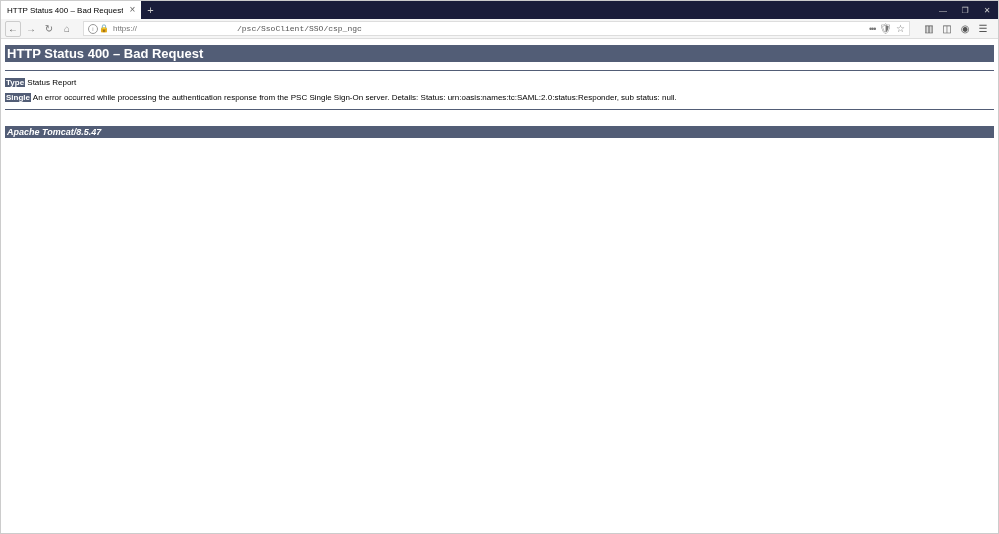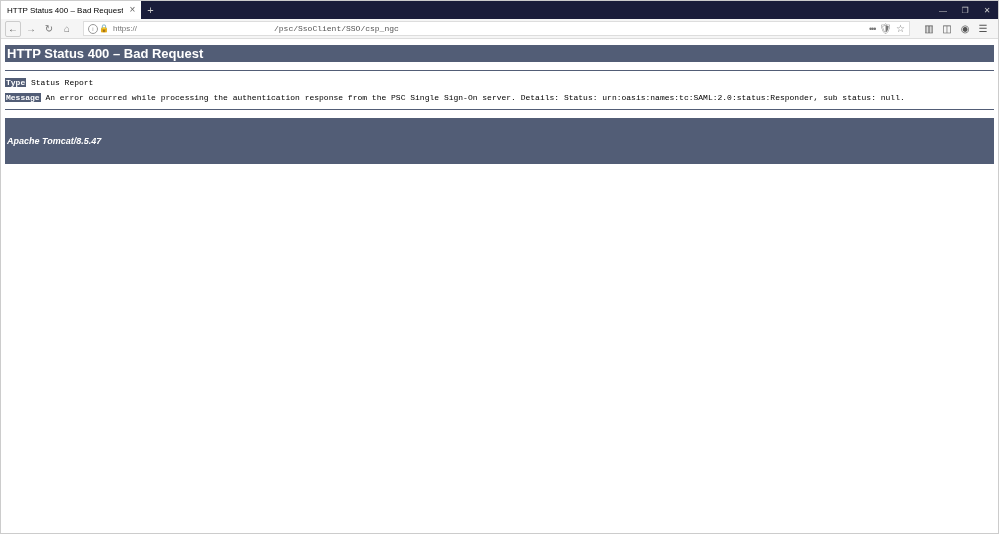--- a/index.html
+++ b/index.html
@@ -16,37 +16,37 @@
     .win-btn { width: 22px; display: flex; align-items: center; justify-content: center; color: #ccc; font-size: 8px; cursor: pointer; }
     
     
     .toolbar { background: #f5f5f5; height: 20px; display: flex; align-items: center; padding: 0 4px; border-bottom: 1px solid #ddd; gap: 2px; }
     .nav-btn { width: 16px; height: 16px; display: flex; align-items: center; justify-content: center; color: #777; cursor: pointer; font-size: 10px; }
     .nav-btn.back { border: 1px solid #ccc; border-radius: 2px; color: #555; }
     .addr-wrap { flex: 1; display: flex; align-items: center; background: #fff; border: 1px solid #ddd; height: 15px; margin: 0 6px; }
     .addr-icons { display: flex; align-items: center; padding: 0 4px; gap: 1px; }
     .info-icon { width: 10px; height: 10px; border: 1px solid #999; border-radius: 50%; font-size: 6px; display: flex; align-items: center; justify-content: center; color: #999; }
     .lock-icon { color: #5a8f3d; font-size: 8px; }
-    .addr-text { font-size: 8px; color: #555; flex: 1; display: flex; gap: 37px; }
+    .addr-text { font-size: 8px; color: #555; flex: 1; display: flex; }
     .proto { color: #777; }
     .url-path { margin-left: 100px; font-family: Liberation Mono, monospace; }
     .addr-right { display: flex; align-items: center; gap: 4px; padding: 0 4px; color: #777; font-size: 9px; }
     .dots { letter-spacing: -1px; }
     .shield { font-size: 10px; }
     .star { font-size: 10px; }
     .right-icons { display: flex; align-items: center; gap: 4px; padding: 0 4px; }
     .right-icon { color: #555; font-size: 10px; cursor: pointer; width: 14px; text-align: center; }
     
     
     .content { padding: 6px 4px; }
     h1 { font-family: Tahoma, Arial, sans-serif; font-size: 13px; font-weight: bold; background: #525D76; color: #fff; padding: 1px 2px; margin-bottom: 0; }
     hr.line { height: 1px; background: #525D76; border: none; margin: 8px 0 4px 0; }
-    p { font-family: Liberation Mono, monospace; font-size: 8px; color: #000; padding: 2px 0; line-height: 1.4; }
+    p { font-family: Liberation Sans, sans-serif; font-size: 8px; color: #000; padding: 2px 0; line-height: 1.4; }
     p b { background: #525D76; color: #fff; padding: 0 1px; font-weight: bold; }
-    h3 { font-family: Tahoma, Arial, sans-serif; font-size: 9px; font-weight: bold; font-style: italic; background: #525D76; color: #fff; padding: 18px 2px; margin-top: 8px; }
+    h3 { font-family: Tahoma, Arial, sans-serif; font-size: 9px; font-weight: bold; font-style: italic; background: #525D76; color: #fff; padding: 1px 2px; margin-top: 16px; }
     hr.thin { height: 1px; background: #525D76; border: none; margin: 4px 0; }
   </style>
 </head>
 <body>
 
 <div class="titlebar">
   <div class="tabs">
     <div class="tab">
       <span class="tab-title">HTTP Status 400 – Bad Request</span>
       <span class="tab-close">×</span>
@@ -85,16 +85,16 @@
     <span class="right-icon">◫</span>
     <span class="right-icon">◉</span>
     <span class="right-icon">☰</span>
   </div>
 </div>
 
 <div class="content">
   <h1>HTTP Status 400 – Bad Request</h1>
   <hr class="line">
   <p><b>Type</b><span> Status Report</span></p>
-  <p><b>Message</b><span> An error occurred while processing the authentication response from the PSC Single Sign-On server. Details: Status: urn:oasis:names:tc:SAML:2.0:status:Responder, sub status: null.</span></p>
+  <p><b>Single</b><span> An error occurred while processing the authentication response from the PSC Single Sign-On server. Details: Status: urn:oasis:names:tc:SAML:2.0:status:Responder, sub status: null.</span></p>
   <hr class="thin">
   <h3>Apache Tomcat/8.5.47</h3>
 </div>
 
 </body></html>

